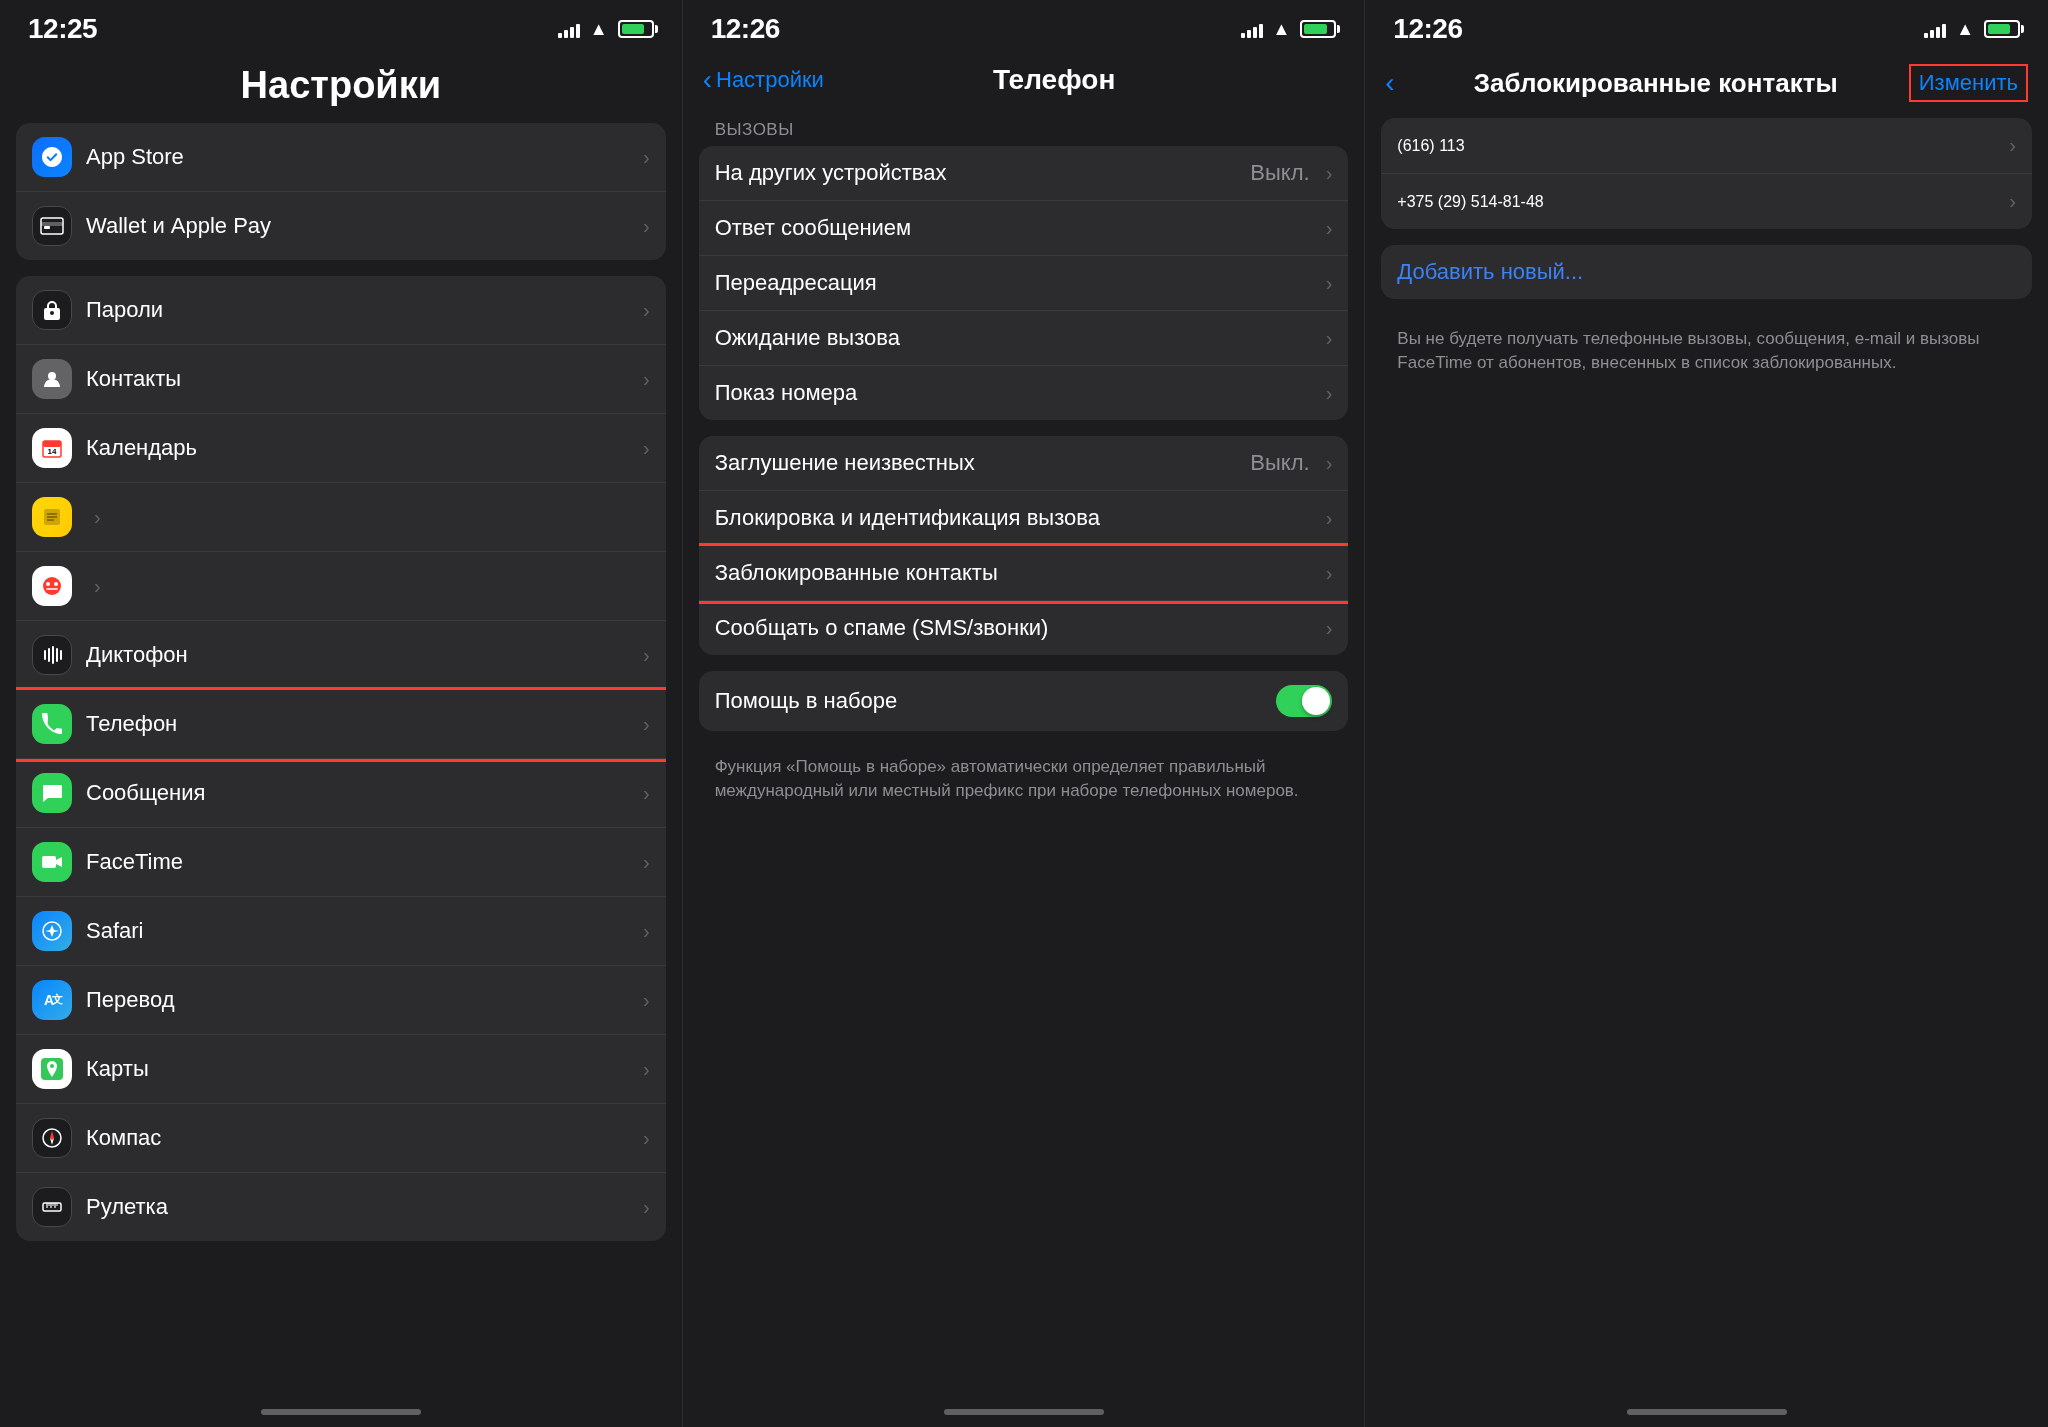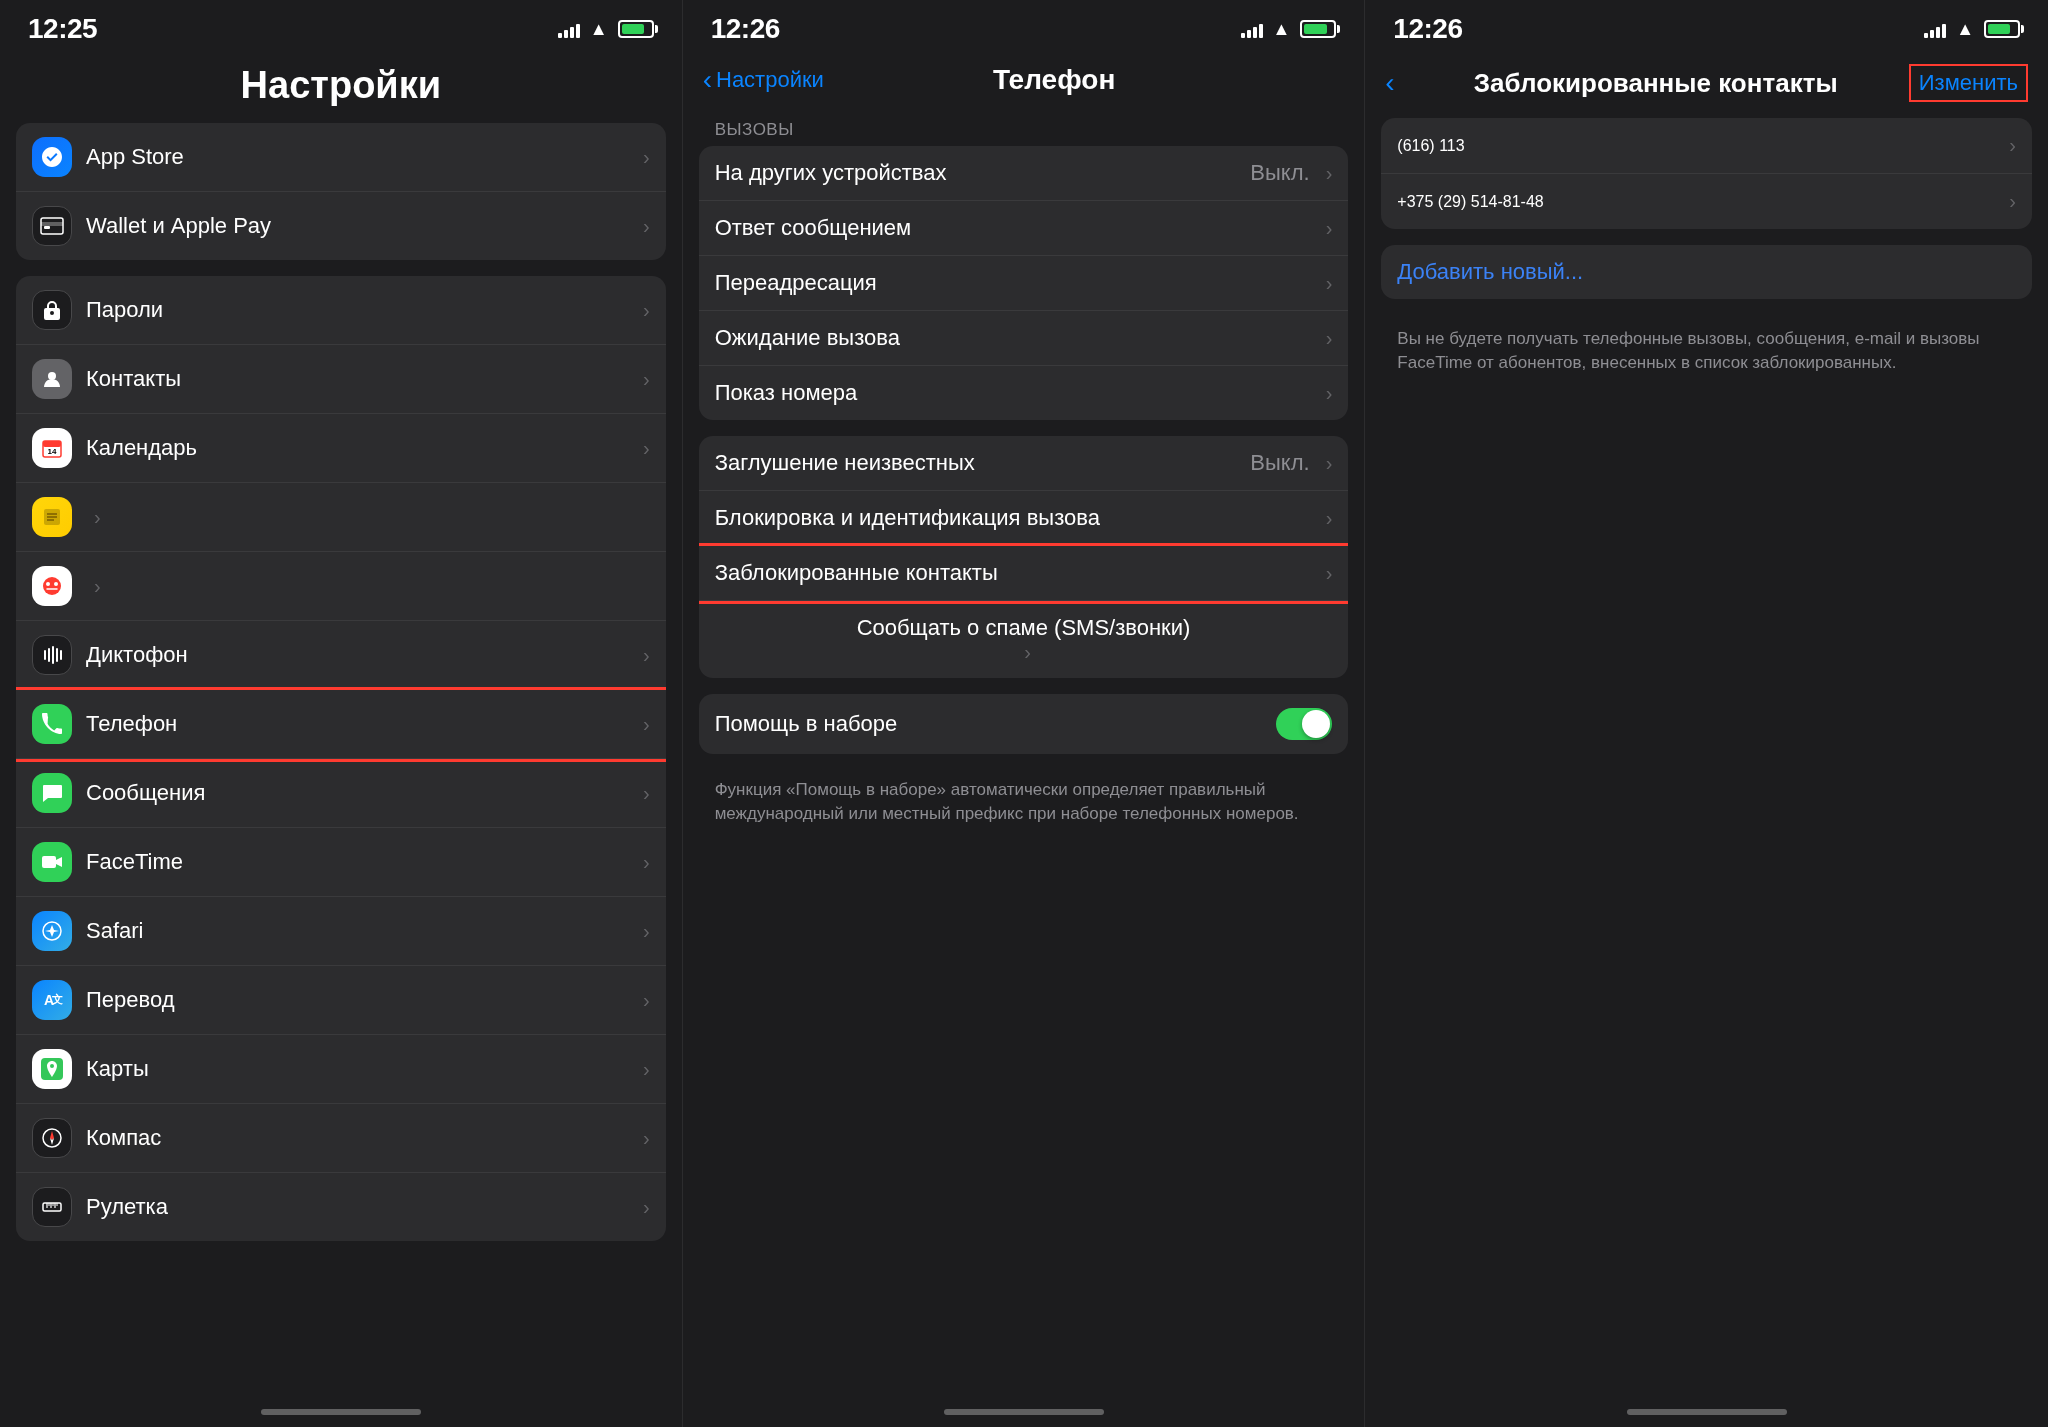--- a/index.html
+++ b/index.html
@@ -546,21 +546,21 @@
         <span class="settings-chevron">›</span>
       </div>
       <div class="settings-item">
         <span class="settings-label">Блокировка и идентификация вызова</span>
         <span class="settings-chevron">›</span>
       </div>
       <div class="settings-item" style="outline: 3px solid #ff3b30;">
         <span class="settings-label">Заблокированные контакты</span>
         <span class="settings-chevron">›</span>
       </div>
-      <div class="settings-item" style="border-bottom:none;flex-direction:column;">
+      <div class="settings-item" style="border-bottom:none;">
         <span class="settings-label">Сообщать о спаме (SMS/звонки)</span>
         <span class="settings-chevron">›</span>
       </div>
     </div>
 
     <div class="settings-group">
       <div class="settings-item" style="border-bottom:none;">
         <span class="settings-label">Помощь в наборе</span>
         <div class="toggle-on">
           <div class="toggle-knob"></div>

